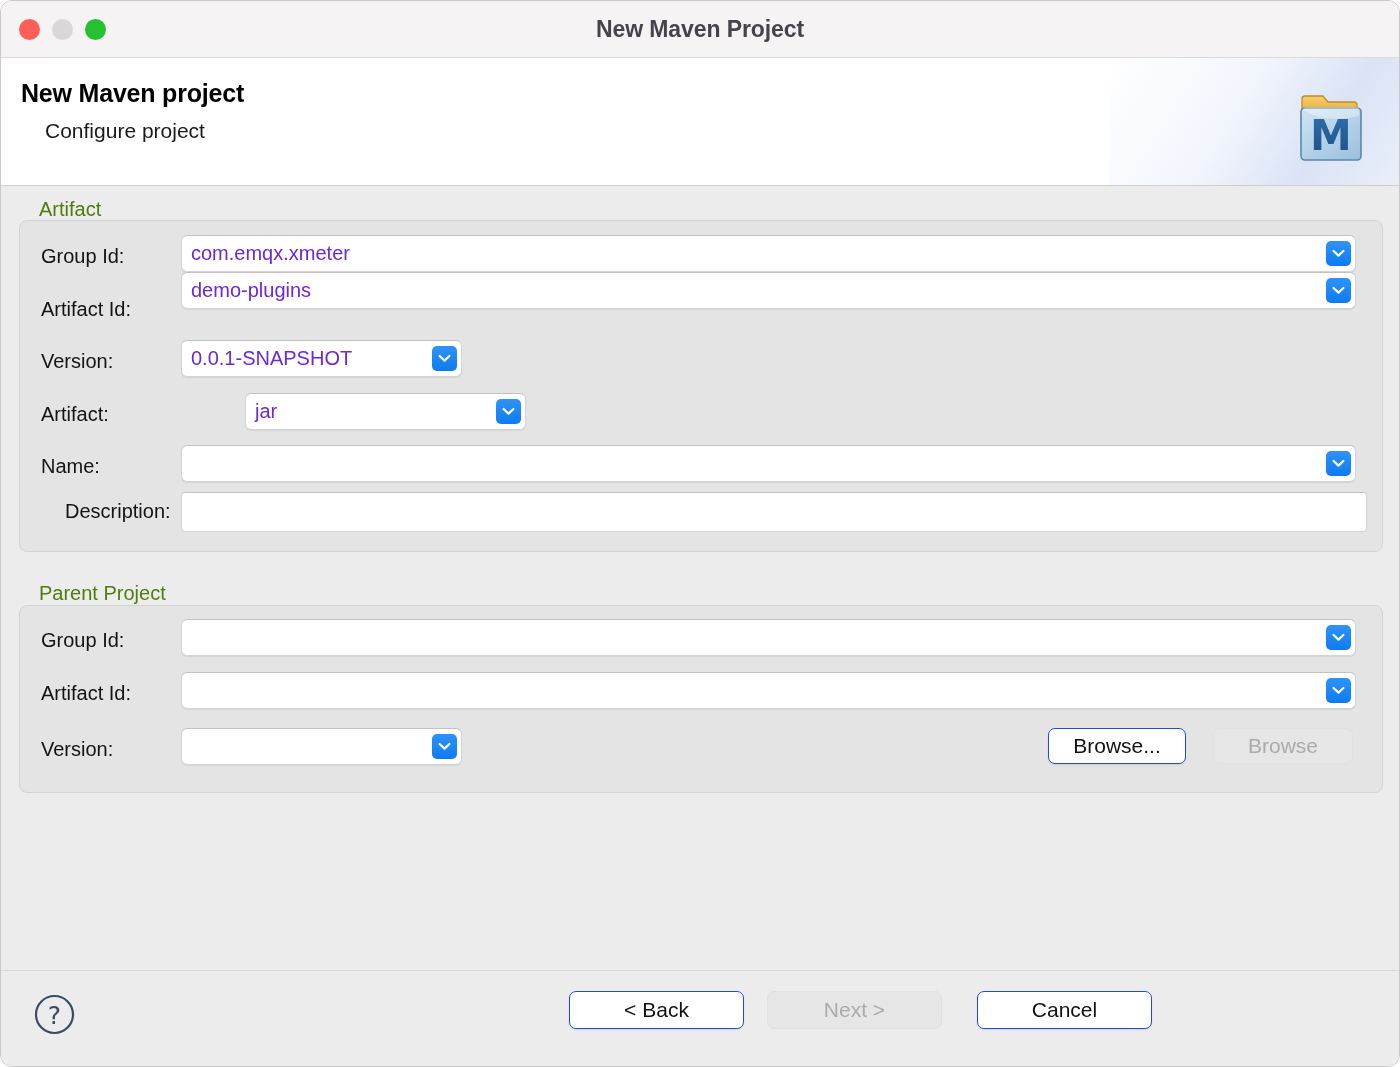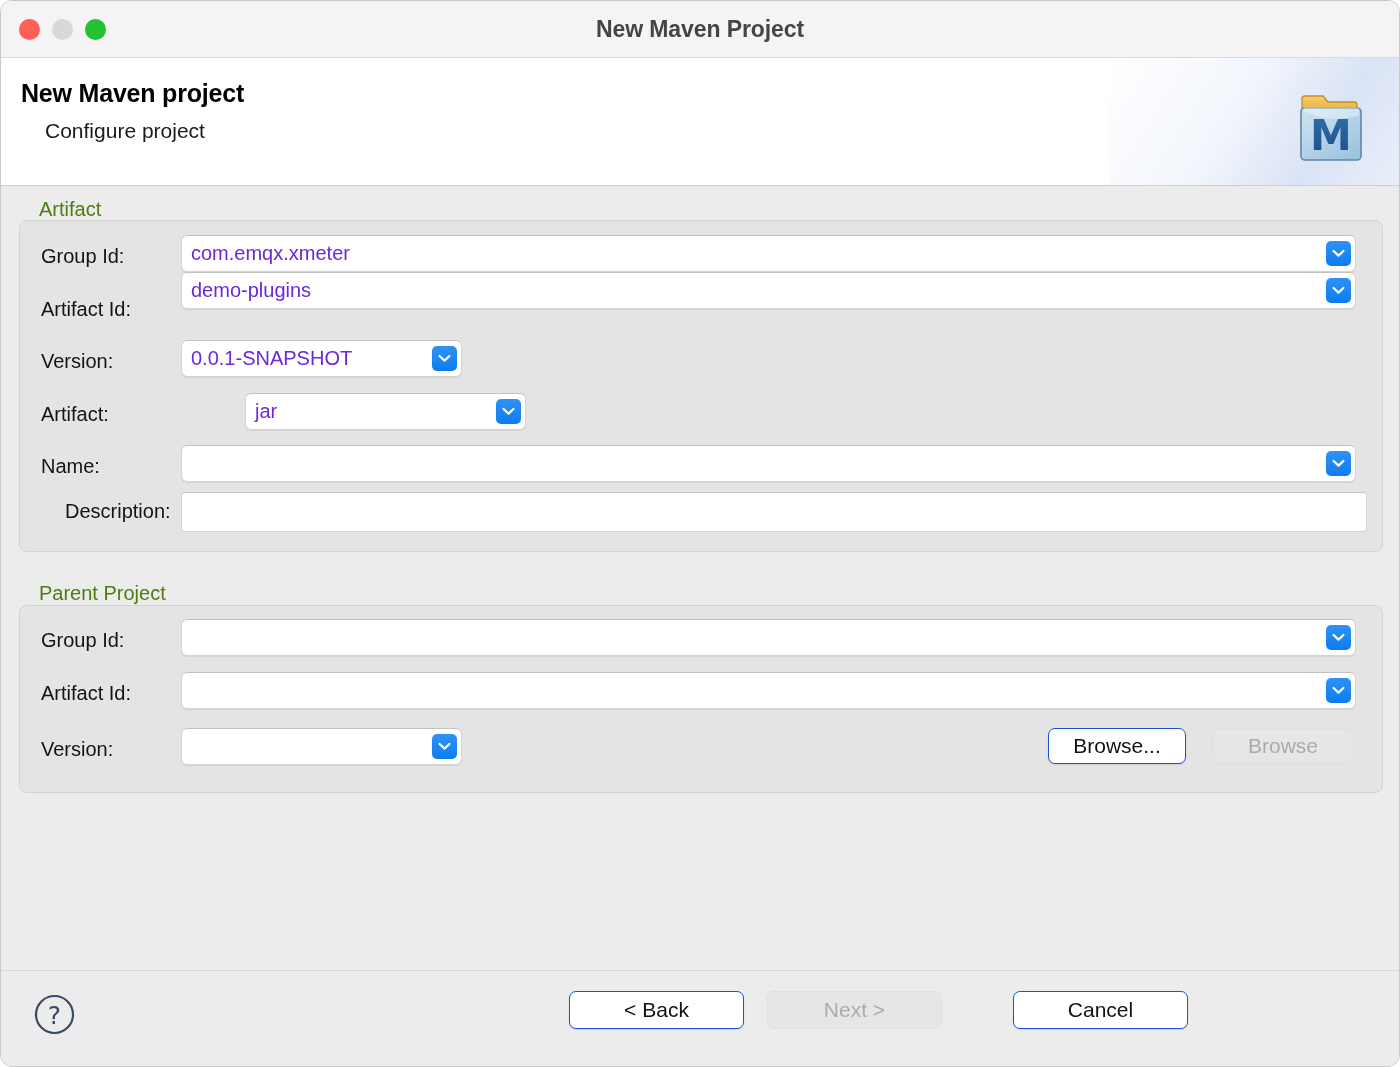--- a/index.html
+++ b/index.html
@@ -380,16 +380,16 @@
   </div>
 
   <div class="footer">
     <svg class="help-icon" viewBox="0 0 41 41">
       <circle cx="20.5" cy="20.5" r="18.5" fill="none" stroke="#3d4a63" stroke-width="2.2"></circle>
       <text x="20.5" y="29.5" text-anchor="middle" font-family="DejaVu Sans, sans-serif" font-size="25" font-weight="normal" fill="#3d4a63">?</text>
     </svg>
 
     <div class="btn" style="left:568px; top:20px; width:175px; height:38px;">&lt; Back</div>
     <div class="btn disabled" style="left:766px; top:20px; width:175px; height:38px;">Next &gt;</div>
-    <div class="btn" style="left:976px; top:20px; width:175px; height:38px;margin-left:36px;">Cancel</div>
+    <div class="btn" style="left:976px; top:20px; width:175px; height:38px;">Cancel</div>
   </div>
 
 </div>
 
 </body></html>

